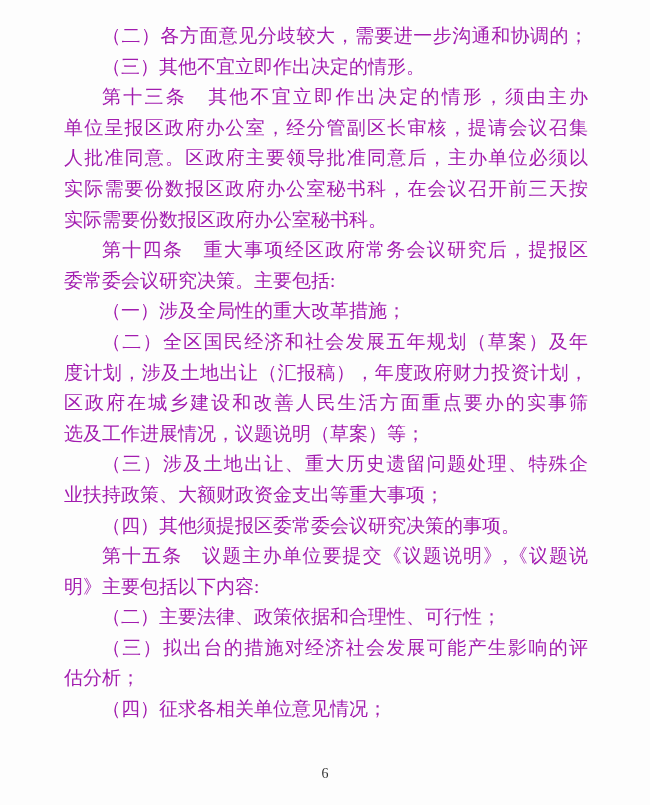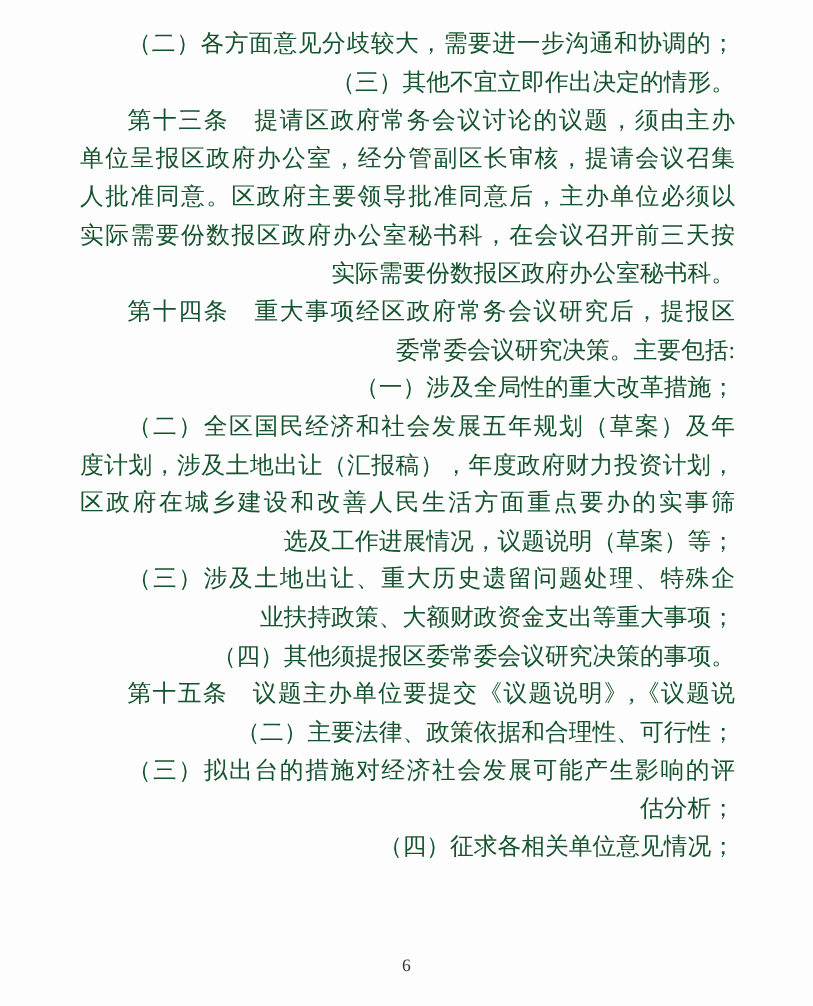--- a/index.html
+++ b/index.html
@@ -13,28 +13,28 @@
     height: 805px;
     background: #fdfdfd;
     overflow: hidden;
     font-family: "Liberation Serif", "DejaVu Serif", serif;
   }
   .content {
     position: absolute;
     left: 64px;
     top: 21px;
     width: 524px;
-    color: #14532d;
+    color: #a21caf;
     font-size: 19px;
     font-weight: 400;
   }
   .line {
     height: 30.6px;
     line-height: 30.6px;
-    text-align: right;
+    text-align: left;
     letter-spacing: 0;
   }
   .line.indent {
     padding-left: 38px; 
   }
   
   .line.fill {
     text-align: justify;
     text-align-last: justify;
   }
@@ -49,35 +49,36 @@
     font-family: "Liberation Serif", "DejaVu Serif", serif;
   }
 </style>
 </head>
 <body>
 
 <div class="page">
   <div class="content">
       <div class="line indent fill">（二）各方面意见分歧较大，需要进一步沟通和协调的；</div>
       <div class="line indent">（三）其他不宜立即作出决定的情形。</div>
-      <div class="line indent fill">第十三条　提请区政府常务会议讨论的议题，须由主办</div>
+      <div class="line indent fill">第十三条　其他不宜立即作出决定的情形，须由主办</div>
       <div class="line fill">单位呈报区政府办公室，经分管副区长审核，提请会议召集</div>
       <div class="line fill">人批准同意。区政府主要领导批准同意后，主办单位必须以</div>
       <div class="line fill">实际需要份数报区政府办公室秘书科，在会议召开前三天按</div>
       <div class="line">实际需要份数报区政府办公室秘书科。</div>
       <div class="line indent fill">第十四条　重大事项经区政府常务会议研究后，提报区</div>
       <div class="line">委常委会议研究决策。主要包括:</div>
       <div class="line indent">（一）涉及全局性的重大改革措施；</div>
       <div class="line indent fill">（二）全区国民经济和社会发展五年规划（草案）及年</div>
       <div class="line fill">度计划，涉及土地出让（汇报稿），年度政府财力投资计划，</div>
       <div class="line fill">区政府在城乡建设和改善人民生活方面重点要办的实事筛</div>
       <div class="line">选及工作进展情况，议题说明（草案）等；</div>
       <div class="line indent fill">（三）涉及土地出让、重大历史遗留问题处理、特殊企</div>
       <div class="line">业扶持政策、大额财政资金支出等重大事项；</div>
       <div class="line indent">（四）其他须提报区委常委会议研究决策的事项。</div>
       <div class="line indent fill">第十五条　议题主办单位要提交《议题说明》,《议题说</div>
+      <div class="line">明》主要包括以下内容:</div>
       <div class="line indent">（二）主要法律、政策依据和合理性、可行性；</div>
       <div class="line indent fill">（三）拟出台的措施对经济社会发展可能产生影响的评</div>
       <div class="line">估分析；</div>
       <div class="line indent">（四）征求各相关单位意见情况；</div>
     </div>
   <div class="page-number">6</div>
 </div>
 
 </body></html>

